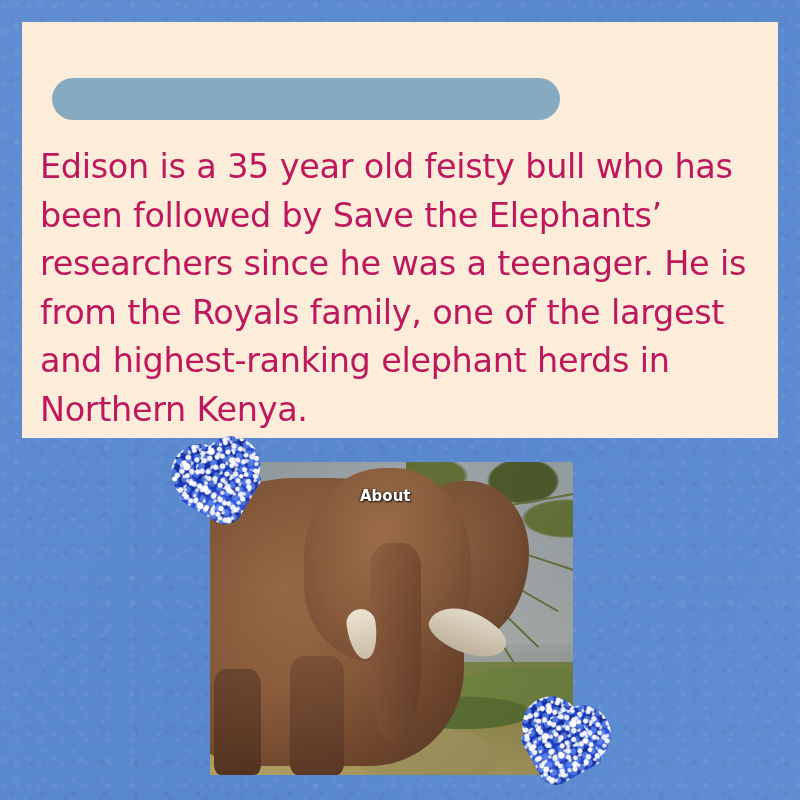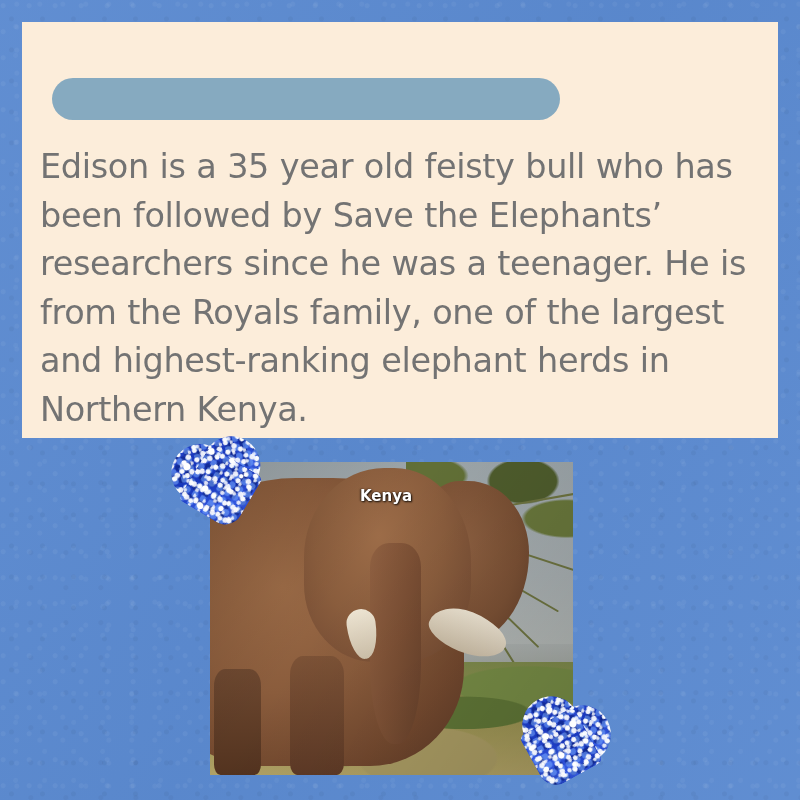--- a/index.html
+++ b/index.html
@@ -70,21 +70,21 @@
   }
 
   #body-text {
     position: absolute;
     left: 18px;
     top: 121px;
     width: 716px;
     font-family: "DejaVu Sans", sans-serif;
     font-size: 33.5px;
     line-height: 48.5px;
-    color: #737373;
+    color: #be185d;
     letter-spacing: -0.35px;
     word-spacing: 0.4px;
   }
 
   
   #photo-wrap {
     position: absolute;
     left: 210px;
     top: 462px;
     width: 363px;
@@ -301,21 +301,21 @@
       <div class="ph-ear-r"></div>
       <div class="ph-head"></div>
       <div class="ph-trunk"></div>
       <div class="ph-tusk-l"></div>
       <div class="ph-tusk-r"></div>
       <div class="ph-leg-b"></div>
       <div class="ph-leg-f"></div>
       <div class="ph-shade"></div>
     </div>
 
-    <div id="photo-caption">Kenya</div>
+    <div id="photo-caption">About</div>
   </div>
 
   <div id="heart-top" class="heart">
     <div class="lobe left"></div>
     <div class="lobe right"></div>
     <div class="stem"></div>
     <div class="glint" style="left:20px;top:24px;width:7px;height:7px;"></div>
     <div class="glint" style="left:48px;top:16px;width:6px;height:6px;"></div>
     <div class="glint" style="left:66px;top:30px;width:5px;height:5px;"></div>
     <div class="glint" style="left:33px;top:50px;width:6px;height:6px;"></div>

